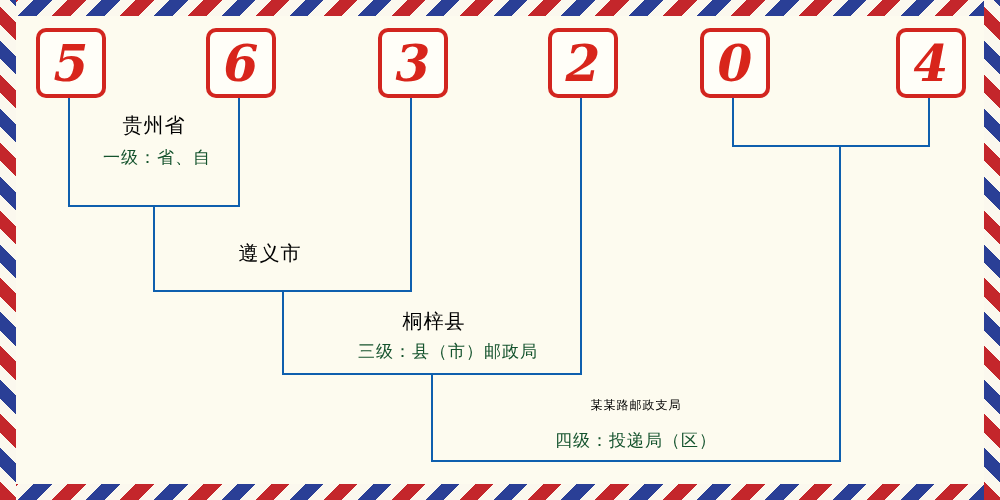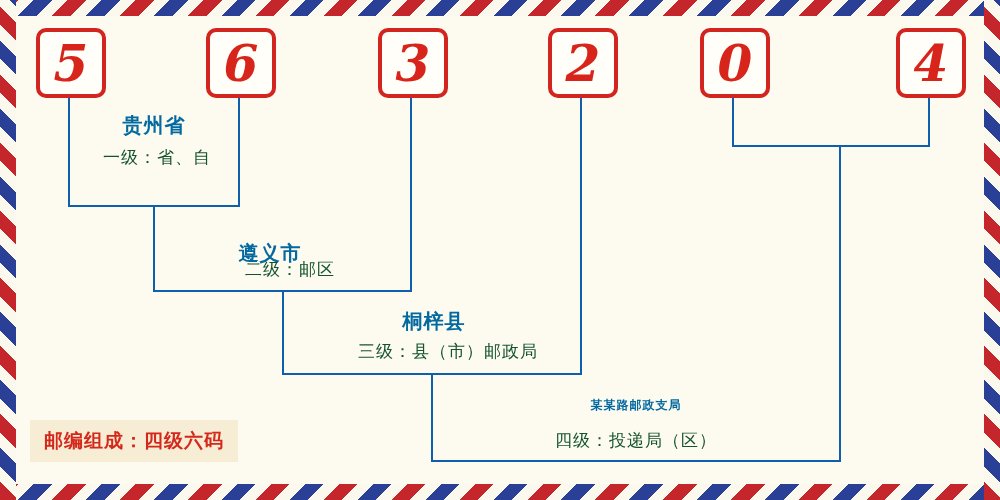--- a/index.html
+++ b/index.html
@@ -51,22 +51,22 @@
       z-index: 3;
     }
 
     
     .vline { position: absolute; width: 2px; background: #0e5fae; z-index: 1; }
     .hline { position: absolute; height: 2px; background: #0e5fae; z-index: 1; }
 
     
     .name-label {
       position: absolute;
-      color: #0369a1;
-      font-weight: bold;
+      color: #000000;
+      font-weight: normal;
       font-size: 20px;
       text-align: center;
       z-index: 2;
       letter-spacing: 1px;
     }
     .desc-label {
       position: absolute;
       color: #14532d;
       font-size: 17px;
       text-align: center;
@@ -122,24 +122,22 @@
   <div class="hline" style="left:732px; top:145px; width:198px"></div>
   <div class="vline" style="left:732px; top:98px;  height:47px"></div>
   <div class="vline" style="left:928px; top:98px;  height:47px"></div>
 
   <div class="name-label" style="left:74px; top:112px; width:160px">贵州省</div>
   <div class="desc-label" style="left:62px; top:144px; width:190px">
     <div>一级：省、自</div>
   </div>
 
   <div class="name-label" style="left:190px; top:240px; width:160px">遵义市</div>
-  <div class="desc-label" style="left:205px; top:256px; width:170px">二级：邮区</div>
 
   <div class="name-label" style="left:354px; top:308px; width:160px">桐梓县</div>
   <div class="desc-label" style="left:343px; top:338px; width:210px">三级：县（市）邮政局</div>
 
   <div class="name-label" style="left:546px; top:397px; width:180px; font-size:12px">某某路邮政支局</div>
   <div class="desc-label" style="left:541px; top:427px; width:190px">四级：投递局（区）</div>
 
 
-  <div class="footer-label">邮编组成：四级六码</div>
 
 </div>
 
 </body></html>

